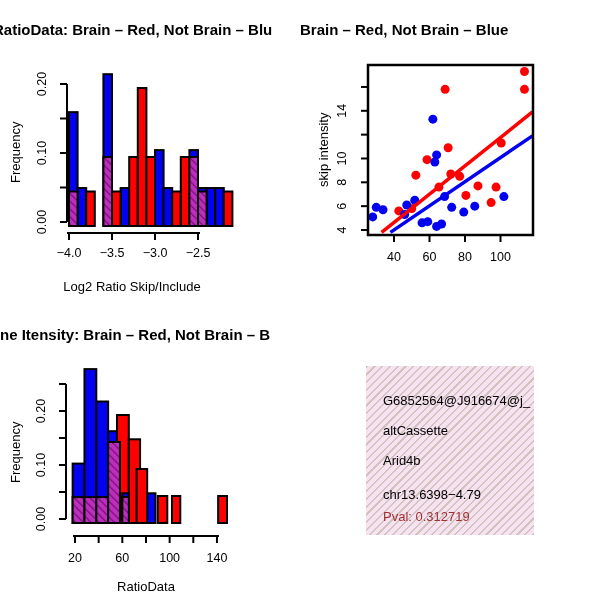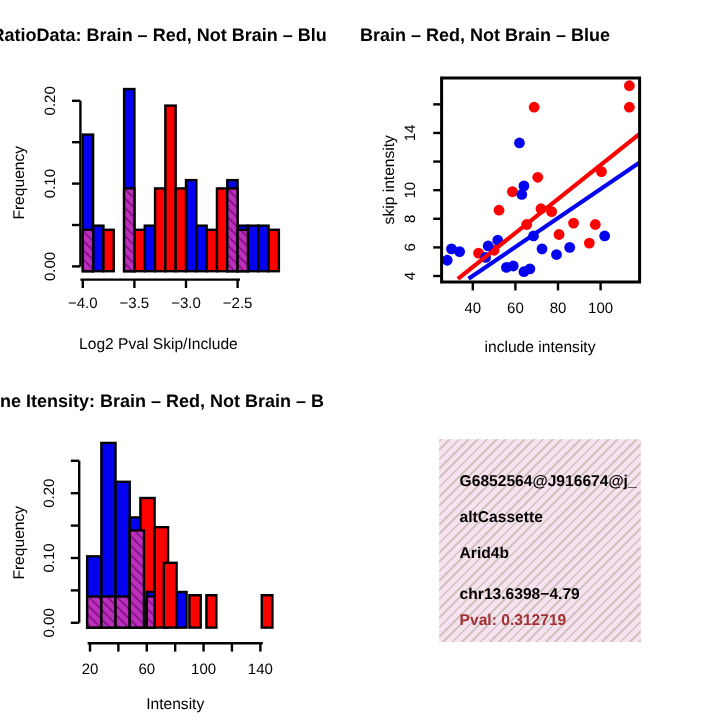--- a/index.html
+++ b/index.html
@@ -18,33 +18,33 @@
   .xlab-bl{left:0;top:279px;width:292px;}
   .ylab{position:absolute;font-size:13px;writing-mode:vertical-rl;transform:rotate(180deg);
         text-align:center;white-space:nowrap;height:120px;line-height:16px;}
   .ylab-tl{left:8px;top:92px;}
   .ylab-tr{left:16px;top:90px;}
   .ylab-bl{left:8px;top:92px;}
   #infobox{position:absolute;left:66px;top:66px;width:168px;height:169px;
      background-color:#F8E2F2;
      background-image:repeating-linear-gradient(135deg, rgba(168,168,138,0.5) 0 1.6px, transparent 1.6px 5.5px);
   }
-  .iline{position:absolute;left:17px;font-size:13px;white-space:nowrap;color:#000;font-weight:bold;}
+  .iline{position:absolute;left:17px;font-size:13px;white-space:nowrap;color:#000;}
   .il1{top:27px;} .il2{top:57px;} .il3{top:87px;} .il4{top:121px;}
   .il5{top:143px;color:#A03232;}
 </style>
 </head>
 <body>
 
 <div id="canvas">
 
   <div class="panel" id="p-tl">
     <div class="ptitle t-tl">RatioData: Brain – Red, Not Brain – Blu</div>
     <div class="ylab ylab-tl">Frequency</div>
-    <div class="xlab xlab-tl">Log2 Pval Skip/Include</div>
+    <div class="xlab xlab-tl">Log2 Ratio Skip/Include</div>
     <svg class="psvg" width="300" height="300">
         <defs>
           <pattern id="h0" width="5.5" height="5.5" patternUnits="userSpaceOnUse" patternTransform="rotate(-45)">
             <rect x="0" y="0" width="5.5" height="5.5" fill="#BE2EBE"></rect>
             <line x1="0" y1="0" x2="0" y2="5.5" stroke="#7A107A" stroke-width="2.6"></line>
           </pattern>
         </defs>
         <line x1="67" y1="84" x2="67" y2="222" stroke="#000" stroke-width="2"></line>
         <line x1="60" y1="222" x2="67" y2="222" stroke="#000" stroke-width="2"></line>
         <text x="46" y="222" font-size="12.5" font-family="&quot;Liberation Sans&quot;,sans-serif" fill="#000" text-anchor="middle" transform="rotate(-90 46 222)">0.00</text>
@@ -84,21 +84,20 @@
         <rect x="69" y="191.5" width="8.6" height="34.5" fill="url(#h0)" stroke="#000" stroke-width="2"></rect>
         <rect x="103.39999999999999" y="157" width="8.6" height="69" fill="url(#h0)" stroke="#000" stroke-width="2"></rect>
         <rect x="189.39999999999998" y="157" width="8.6" height="69" fill="url(#h0)" stroke="#000" stroke-width="2"></rect>
         <rect x="198" y="191.5" width="8.6" height="34.5" fill="url(#h0)" stroke="#000" stroke-width="2"></rect>
       </svg>
   </div>
 
   <div class="panel" id="p-tr">
     <div class="ptitle t-tr">Brain – Red, Not Brain – Blue</div>
     <div class="ylab ylab-tr">skip intensity</div>
-    <div class="xlab xlab-tr">include intensity</div>
     <svg class="psvg" width="300" height="300">
         <line x1="94" y1="235" x2="94" y2="242" stroke="#000" stroke-width="2"></line>
         <text x="94" y="261" font-size="12.5" font-family="&quot;Liberation Sans&quot;,sans-serif" fill="#000" text-anchor="middle">40</text>
         <line x1="129.5" y1="235" x2="129.5" y2="242" stroke="#000" stroke-width="2"></line>
         <text x="129.5" y="261" font-size="12.5" font-family="&quot;Liberation Sans&quot;,sans-serif" fill="#000" text-anchor="middle">60</text>
         <line x1="165" y1="235" x2="165" y2="242" stroke="#000" stroke-width="2"></line>
         <text x="165" y="261" font-size="12.5" font-family="&quot;Liberation Sans&quot;,sans-serif" fill="#000" text-anchor="middle">80</text>
         <line x1="200.5" y1="235" x2="200.5" y2="242" stroke="#000" stroke-width="2"></line>
         <text x="200.5" y="261" font-size="12.5" font-family="&quot;Liberation Sans&quot;,sans-serif" fill="#000" text-anchor="middle">100</text>
         <line x1="61" y1="230" x2="68" y2="230" stroke="#000" stroke-width="2"></line>
@@ -156,21 +155,21 @@
           <line x1="81.575" y1="232.38400000000001" x2="232.45" y2="111.99199999999999" stroke="#FF0000" stroke-width="3.5"></line>
           <line x1="90.45" y1="232.38400000000001" x2="232.45" y2="135.832" stroke="#0202F0" stroke-width="3.5"></line>
         </g>
         <rect x="68" y="65" width="165" height="170" fill="none" stroke="#000" stroke-width="2.5"></rect>
       </svg>
   </div>
 
   <div class="panel" id="p-bl">
     <div class="ptitle t-bl">ne Itensity: Brain – Red, Not Brain – B</div>
     <div class="ylab ylab-bl">Frequency</div>
-    <div class="xlab xlab-bl">Intensity</div>
+    <div class="xlab xlab-bl">RatioData</div>
     <svg class="psvg" width="300" height="300">
         <defs>
           <pattern id="h2" width="5.5" height="5.5" patternUnits="userSpaceOnUse" patternTransform="rotate(-45)">
             <rect x="0" y="0" width="5.5" height="5.5" fill="#BE2EBE"></rect>
             <line x1="0" y1="0" x2="0" y2="5.5" stroke="#7A107A" stroke-width="2.6"></line>
           </pattern>
         </defs>
         <line x1="66" y1="84" x2="66" y2="219" stroke="#000" stroke-width="2"></line>
         <line x1="59" y1="219" x2="66" y2="219" stroke="#000" stroke-width="2"></line>
         <text x="45" y="219" font-size="12.5" font-family="&quot;Liberation Sans&quot;,sans-serif" fill="#000" text-anchor="middle" transform="rotate(-90 45 219)">0.00</text>

